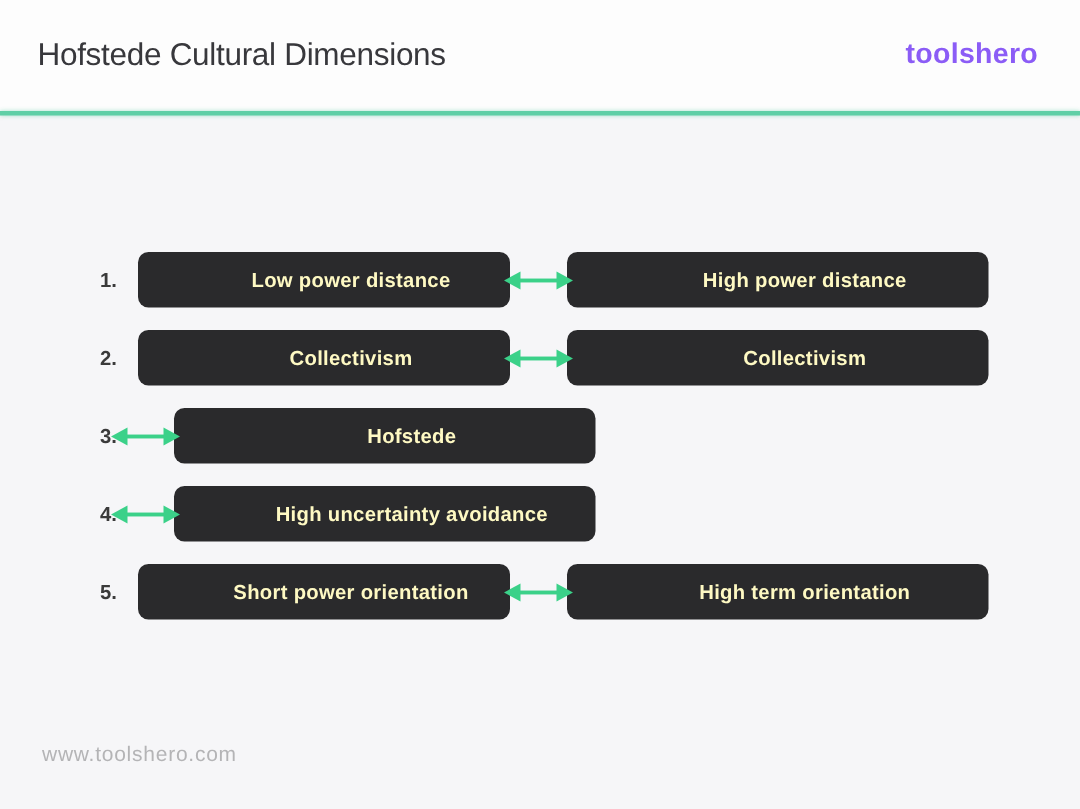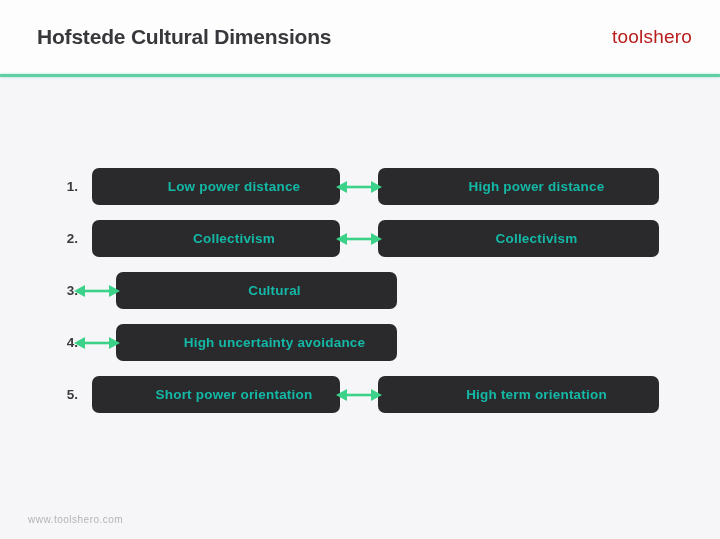--- a/index.html
+++ b/index.html
@@ -17,29 +17,28 @@
     top: 0; left: 0; right: 0;
     height: 74px;
     background: #fdfdfd;
     display: flex;
     align-items: center;
     justify-content: space-between;
     padding: 0 28px 0 25px;
   }
   .title {
     font-size: 21px;
-    font-weight: bold;
+    font-weight: normal;
     color: #38383c;
     letter-spacing: -0.2px;
-    margin-left: 12px;
   }
   .brand {
     font-size: 19px;
-    font-weight: normal;
-    color: #b91c1c;
+    font-weight: bold;
+    color: #8b5cf6;
     letter-spacing: 0.2px;
   }
   .divider {
     position: absolute;
     top: 74px; left: 0; right: 0;
     height: 3px;
     background: #5fcfa6;
     box-shadow: 0 0 3px 0 rgba(95,207,166,0.55);
   }
 
@@ -59,21 +58,21 @@
     width: 78px;
     text-align: right;
     font-size: 13.5px;
     font-weight: bold;
     color: #3a3a3a;
   }
   .box {
     height: 37px;
     background: #2a2a2c;
     border-radius: 7px;
-    color: #14b8a6;
+    color: #fef9c3;
     font-size: 13.5px;
     font-weight: bold;
     letter-spacing: 0.2px;
     display: flex;
     align-items: center;
     justify-content: center;
     text-align: center;
     padding-left: 36px;
   }
   .box.left  { width: 248px; margin-left: 14px; }
@@ -92,22 +91,22 @@
     height: 14px;
     margin: 0 -4px;
     fill: #3bd189;
     flex: none;
   }
 
   
   .footer-url {
     position: absolute;
     left: 28px;
-    top: 514px;
-    font-size: 10px;
+    top: 494px;
+    font-size: 14px;
     color: #b4b4b6;
     letter-spacing: 0.5px;
   }
 </style>
 </head>
 <body>
 
 <div class="header">
   <div class="title">Hofstede Cultural Dimensions</div>
   <div class="brand">toolshero</div>
@@ -144,21 +143,21 @@
 
   <div class="row">
     <span class="row-num">3.</span>
     <span class="arrow">
       <svg viewBox="0 0 46 14">
           <polygon points="0,7 11,1 11,13"></polygon>
           <rect x="9" y="5.7" width="28" height="2.6"></rect>
           <polygon points="46,7 35,1 35,13"></polygon>
         </svg>
     </span>
-    <div class="box right">Cultural</div>
+    <div class="box right">Hofstede</div>
   </div>
 
   <div class="row">
     <span class="row-num">4.</span>
     <span class="arrow">
       <svg viewBox="0 0 46 14">
           <polygon points="0,7 11,1 11,13"></polygon>
           <rect x="9" y="5.7" width="28" height="2.6"></rect>
           <polygon points="46,7 35,1 35,13"></polygon>
         </svg>

